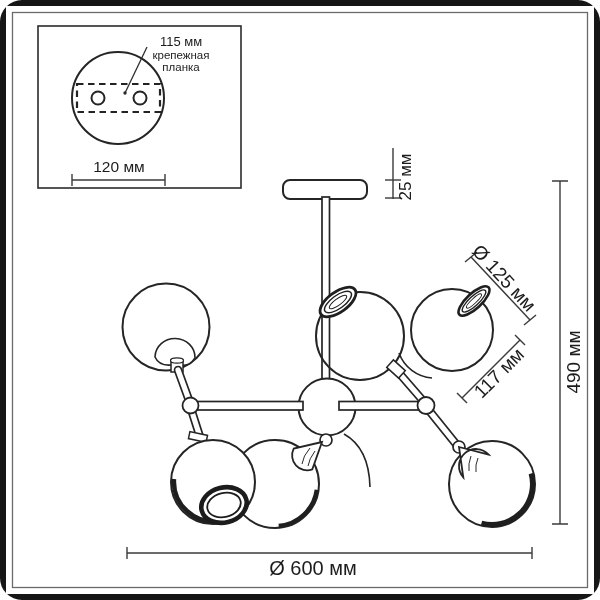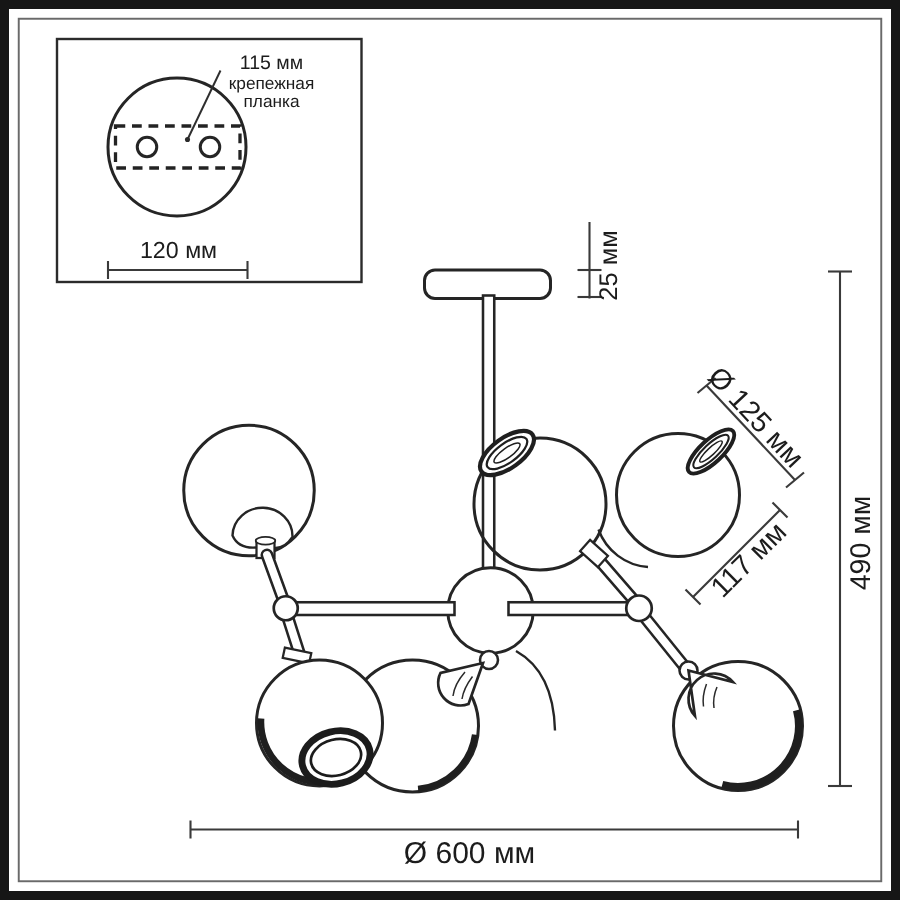--- a/index.html
+++ b/index.html
@@ -1,16 +1,16 @@
 <!DOCTYPE html>
 <html><head>
 <meta charset="utf-8">
 <style>
   html,body{margin:0;padding:0;background:#fff;}
-  .stage{position:relative;width:600px;height:600px;background:#fff;overflow:hidden;}
+  .stage{position:relative;width:600px;height:600px;background:#fff;overflow:hidden;border-radius:22px;}
   svg{display:block;}
   text{font-family:"Liberation Sans","DejaVu Sans",sans-serif;fill:#1c1c1c;}
   .s2{stroke:#252525;stroke-width:2;fill:none;}
   .s16{stroke:#252525;stroke-width:1.6;fill:none;}
   .s14{stroke:#2e2e2e;stroke-width:1.3;fill:none;}
   .wf{fill:#ffffff;}
   .nf{fill:none;}
   .tube-o{stroke:#252525;stroke-width:8.6;stroke-linecap:round;}
   .tube-i{stroke:#ffffff;stroke-width:5.2;stroke-linecap:round;}
   .dim{stroke:#3a3a3a;stroke-width:1.4;fill:none;}

